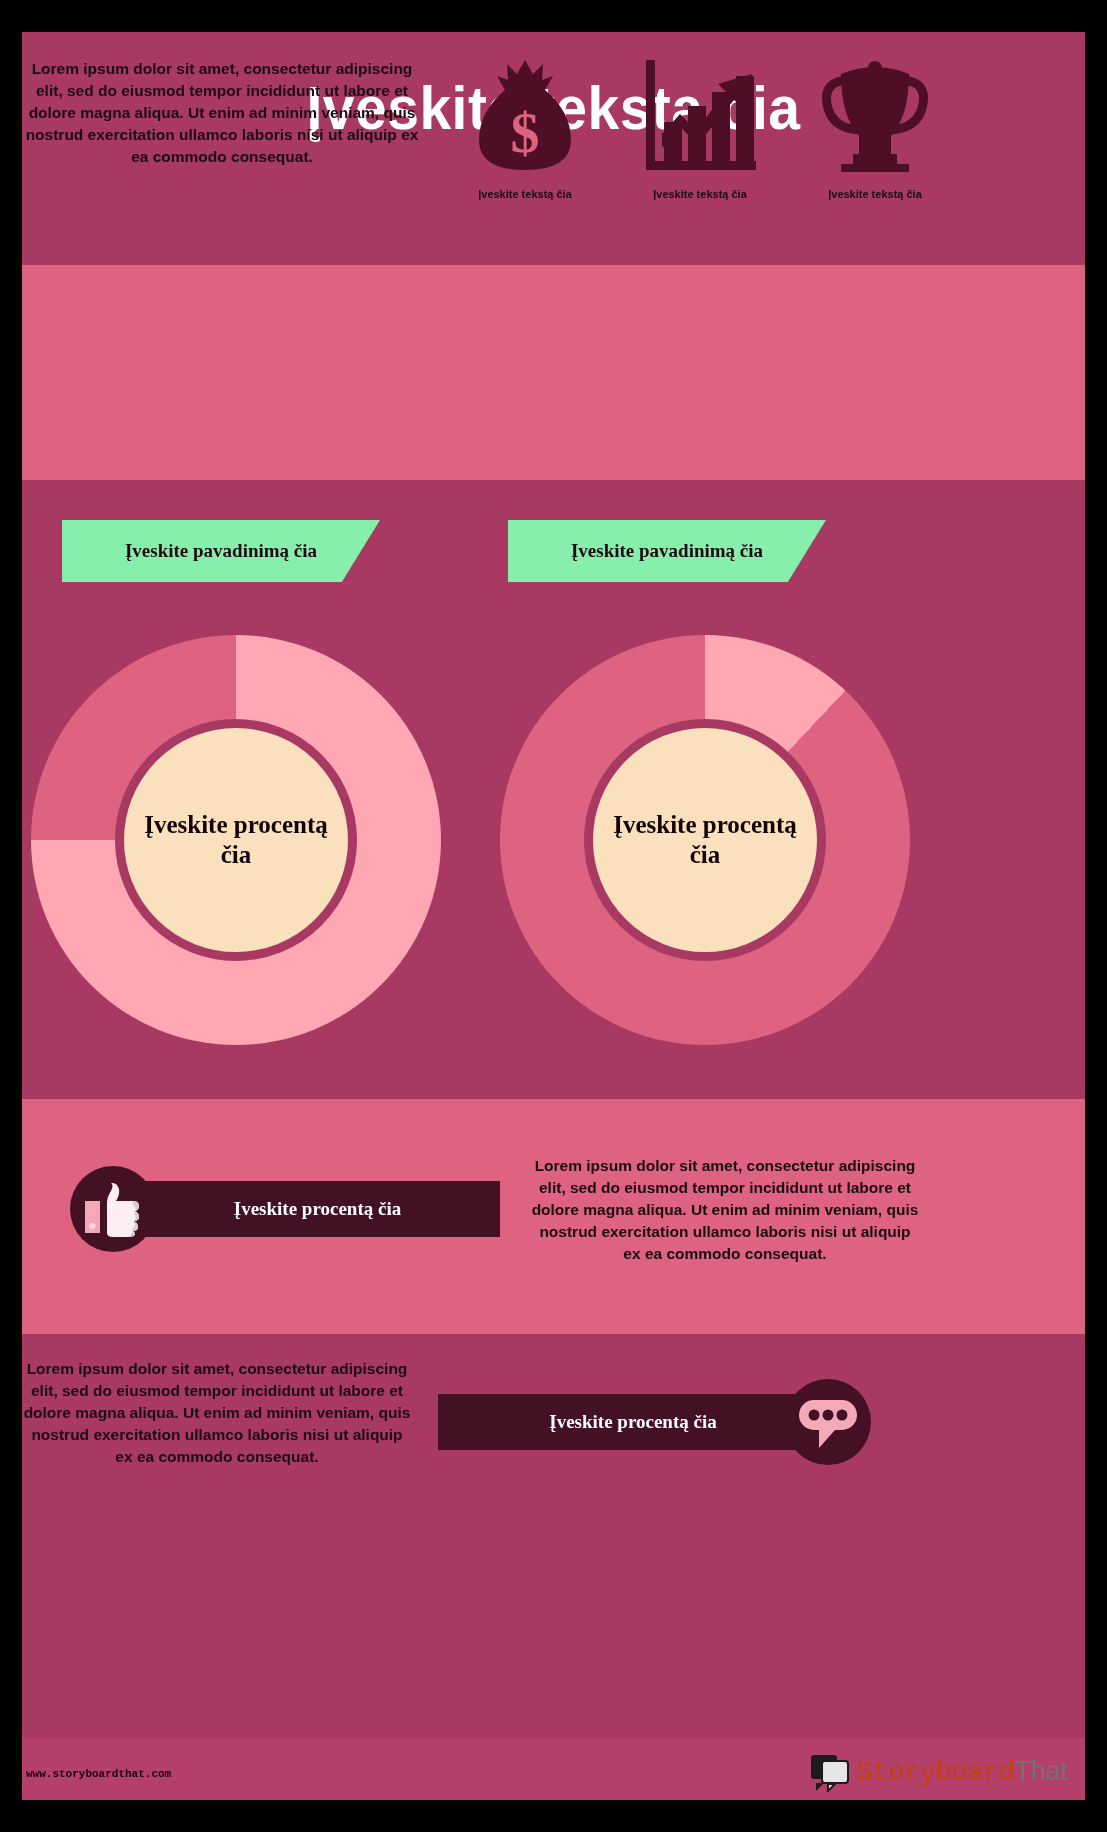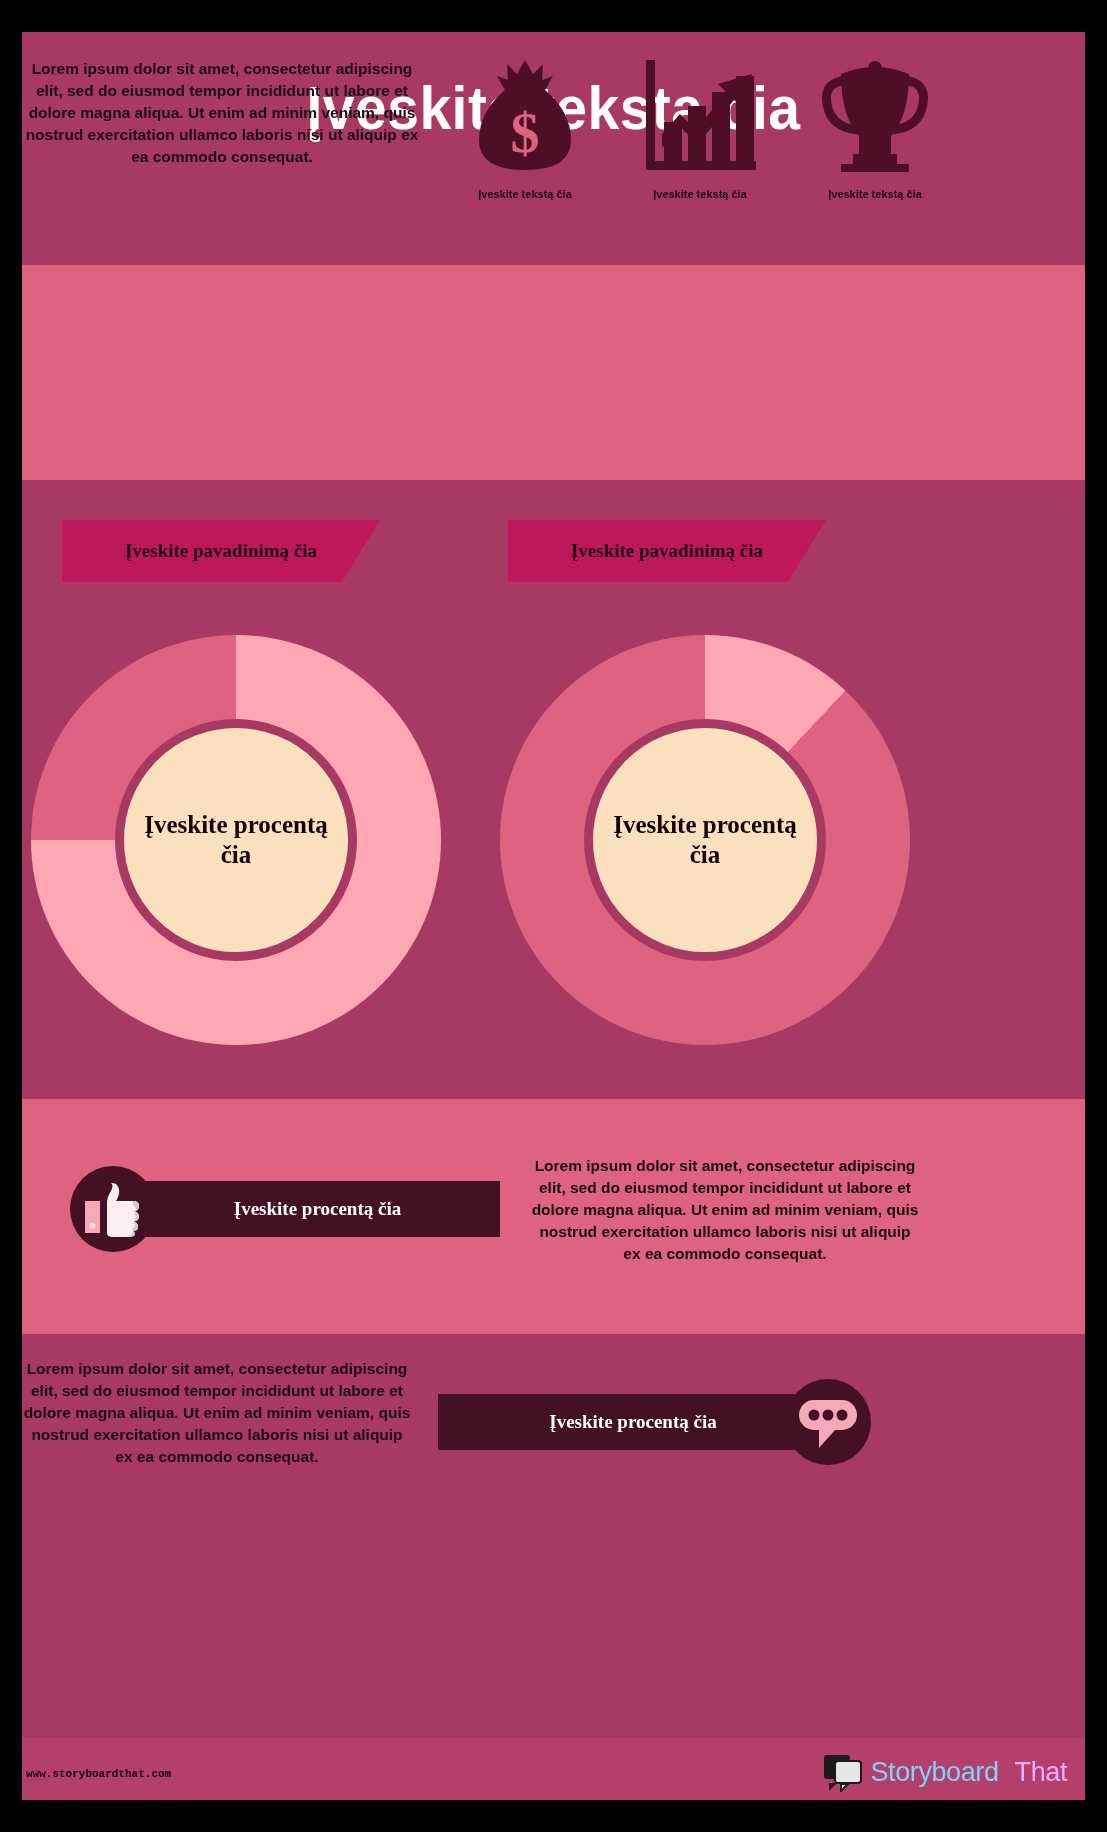--- a/index.html
+++ b/index.html
@@ -57,21 +57,21 @@
     color:#1c0c12;
     font-family:"Liberation Sans Narrow","Liberation Sans",sans-serif;
     font-weight:bold;
     font-size:11px;
   }
 
   
   .ribbon {
     position:absolute;
     width:318px; height:62px;
-    background:#be185d;
+    background:#86efac;
     clip-path:polygon(0 0, 100% 0, 88% 100%, 0 100%);
     display:flex; align-items:center; justify-content:center;
     text-align:center;
   }
   .ribbon span {
     display:block; width:250px;
     color:#1c0c12;
     font-family:"Liberation Serif","Liberation Sans",serif;
     font-weight:bold;
     font-size:19px;
@@ -173,22 +173,22 @@
     font-size:11px;
   }
   #footer-logo {
     position:absolute; right:40px; top:1752px;
     display:flex; align-items:center; gap:6px;
   }
   #footer-logo .wordmark {
     font-family:"Liberation Sans","Liberation Sans",sans-serif;
     font-size:27px; font-weight:normal; letter-spacing:-.4px;
   }
-  #footer-logo .w1 { color:#7dd3fc; }
-  #footer-logo .w2 { color:#f0abfc;margin-left:16px; }
+  #footer-logo .w1 { color:#c2410c;font-family:Liberation Mono, monospace; }
+  #footer-logo .w2 { color:#737373; }
 </style>
 </head>
 <body>
 
 <div id="poster">
 
   <div class="band" id="band-title"></div>
   <div id="poster-title">Įveskite tekstą čia</div>
 
   <div class="band" id="band-intro"></div>

